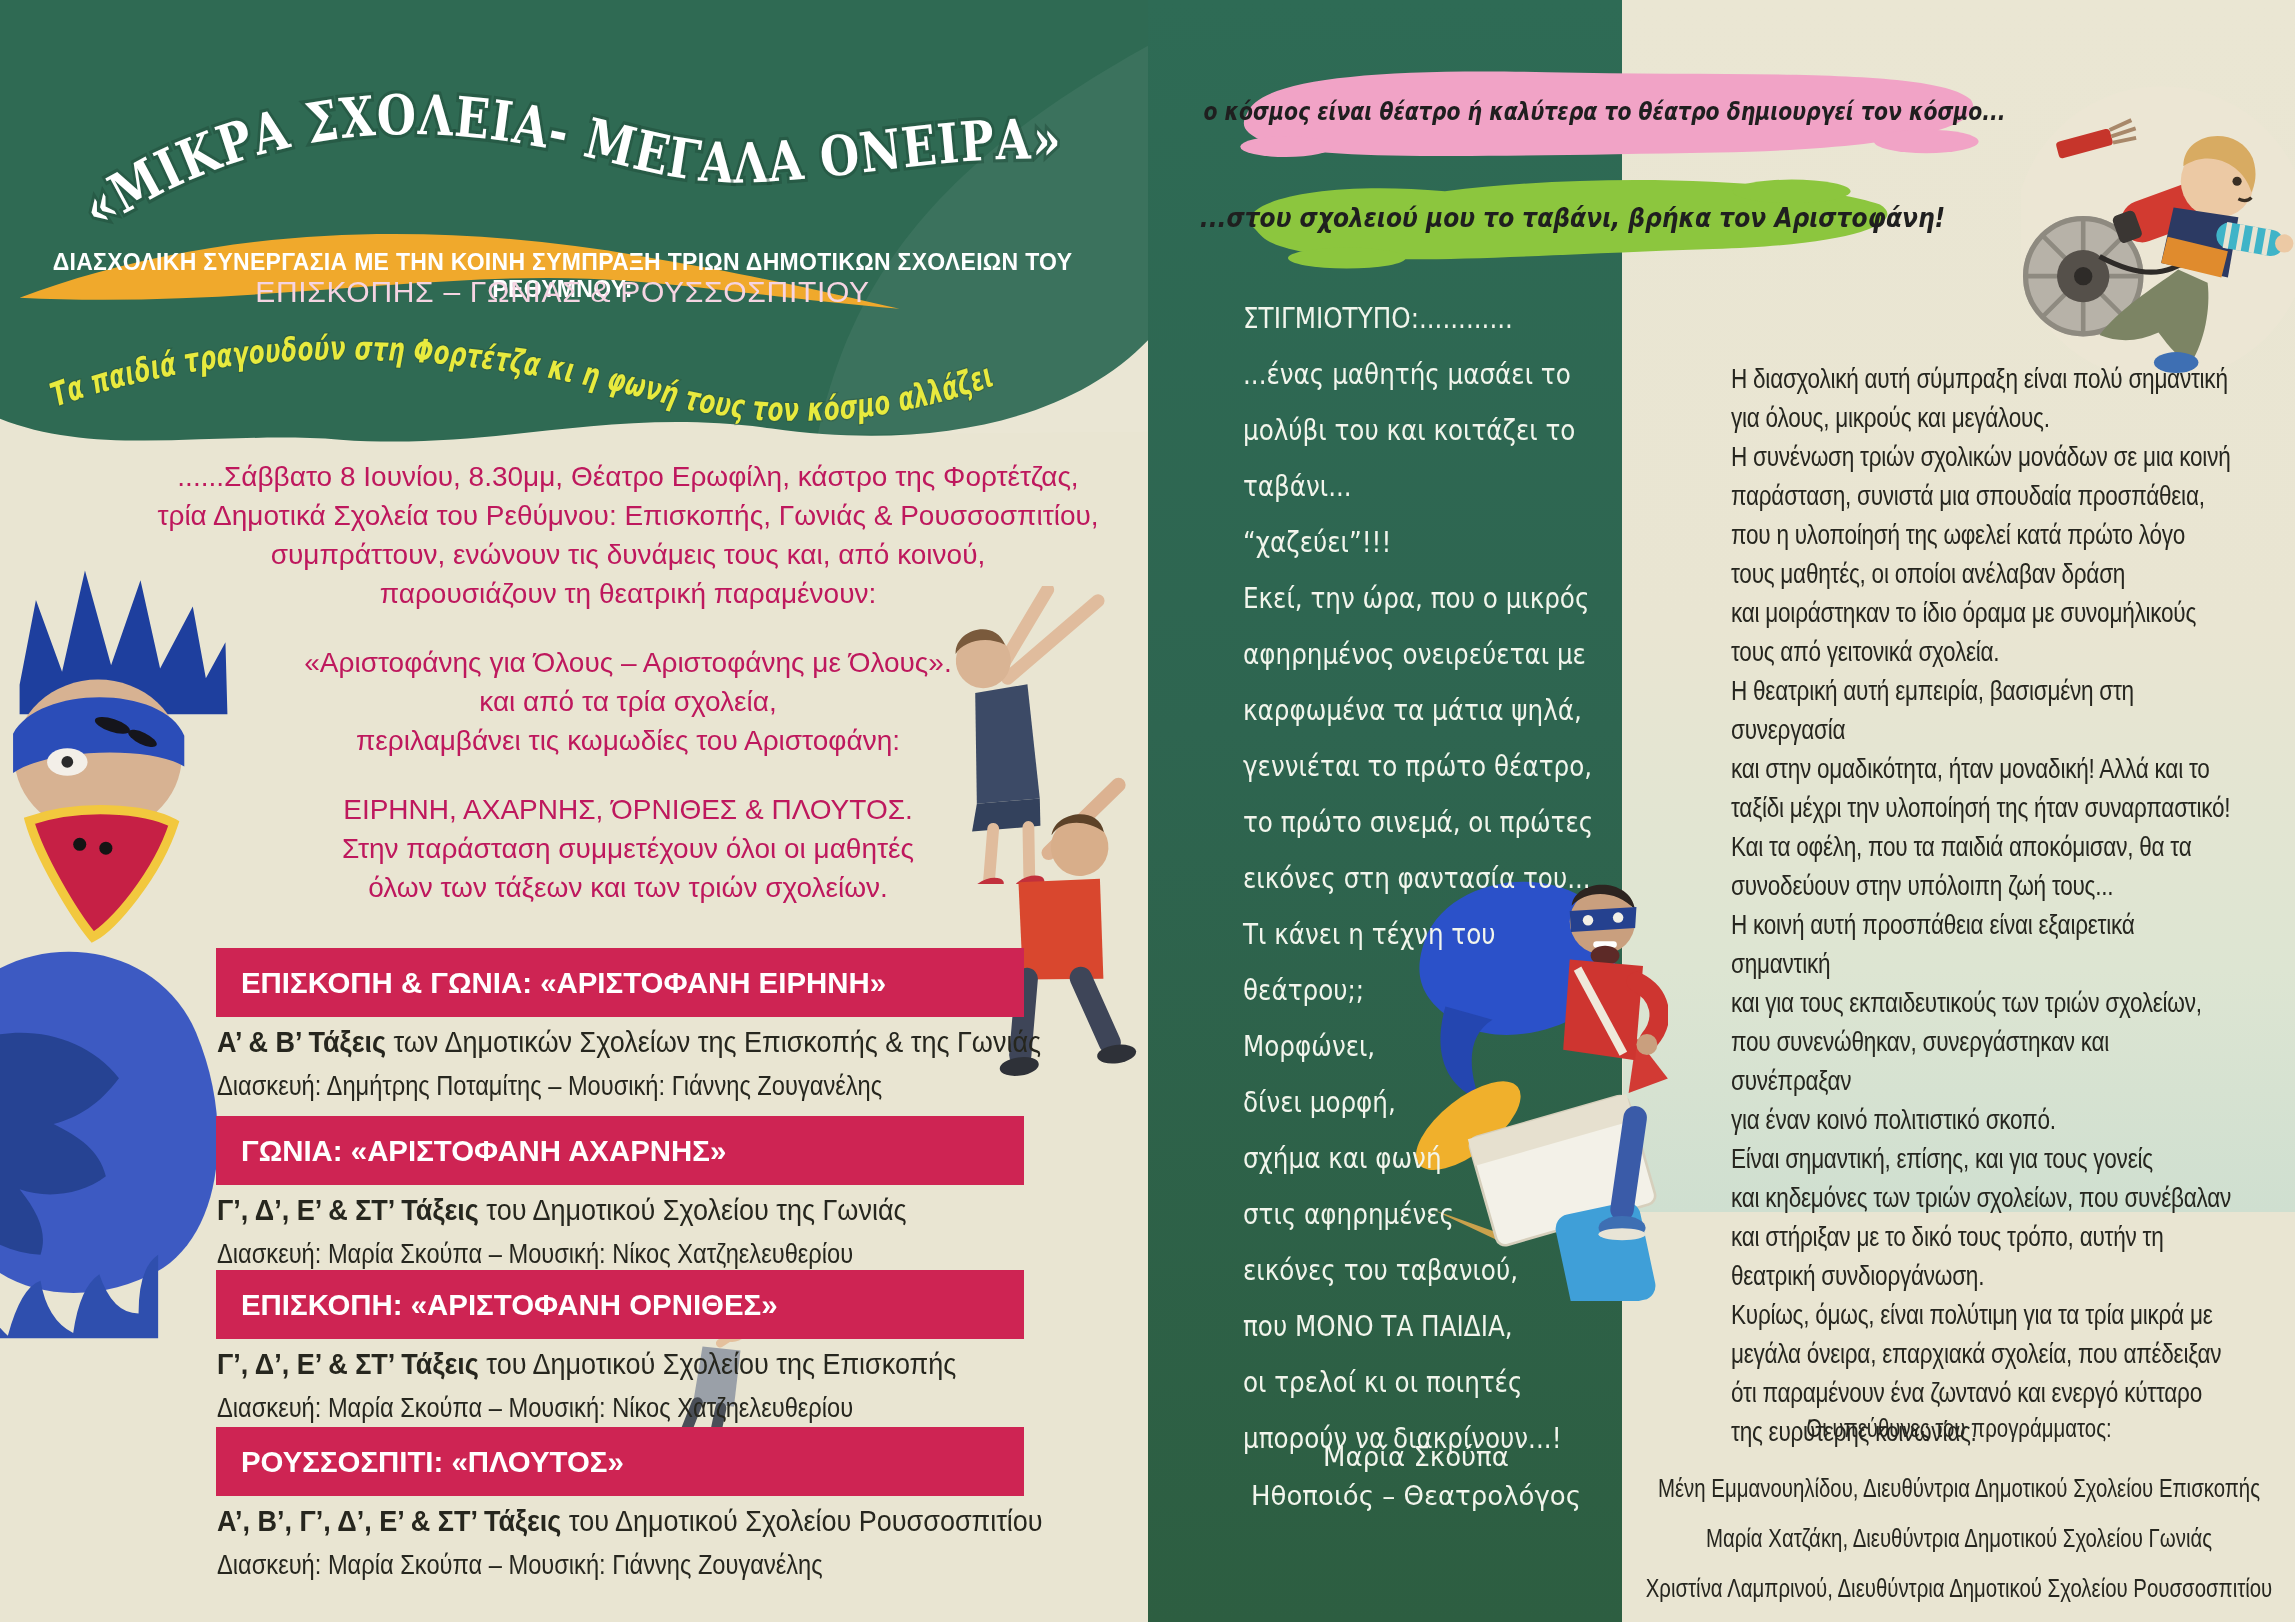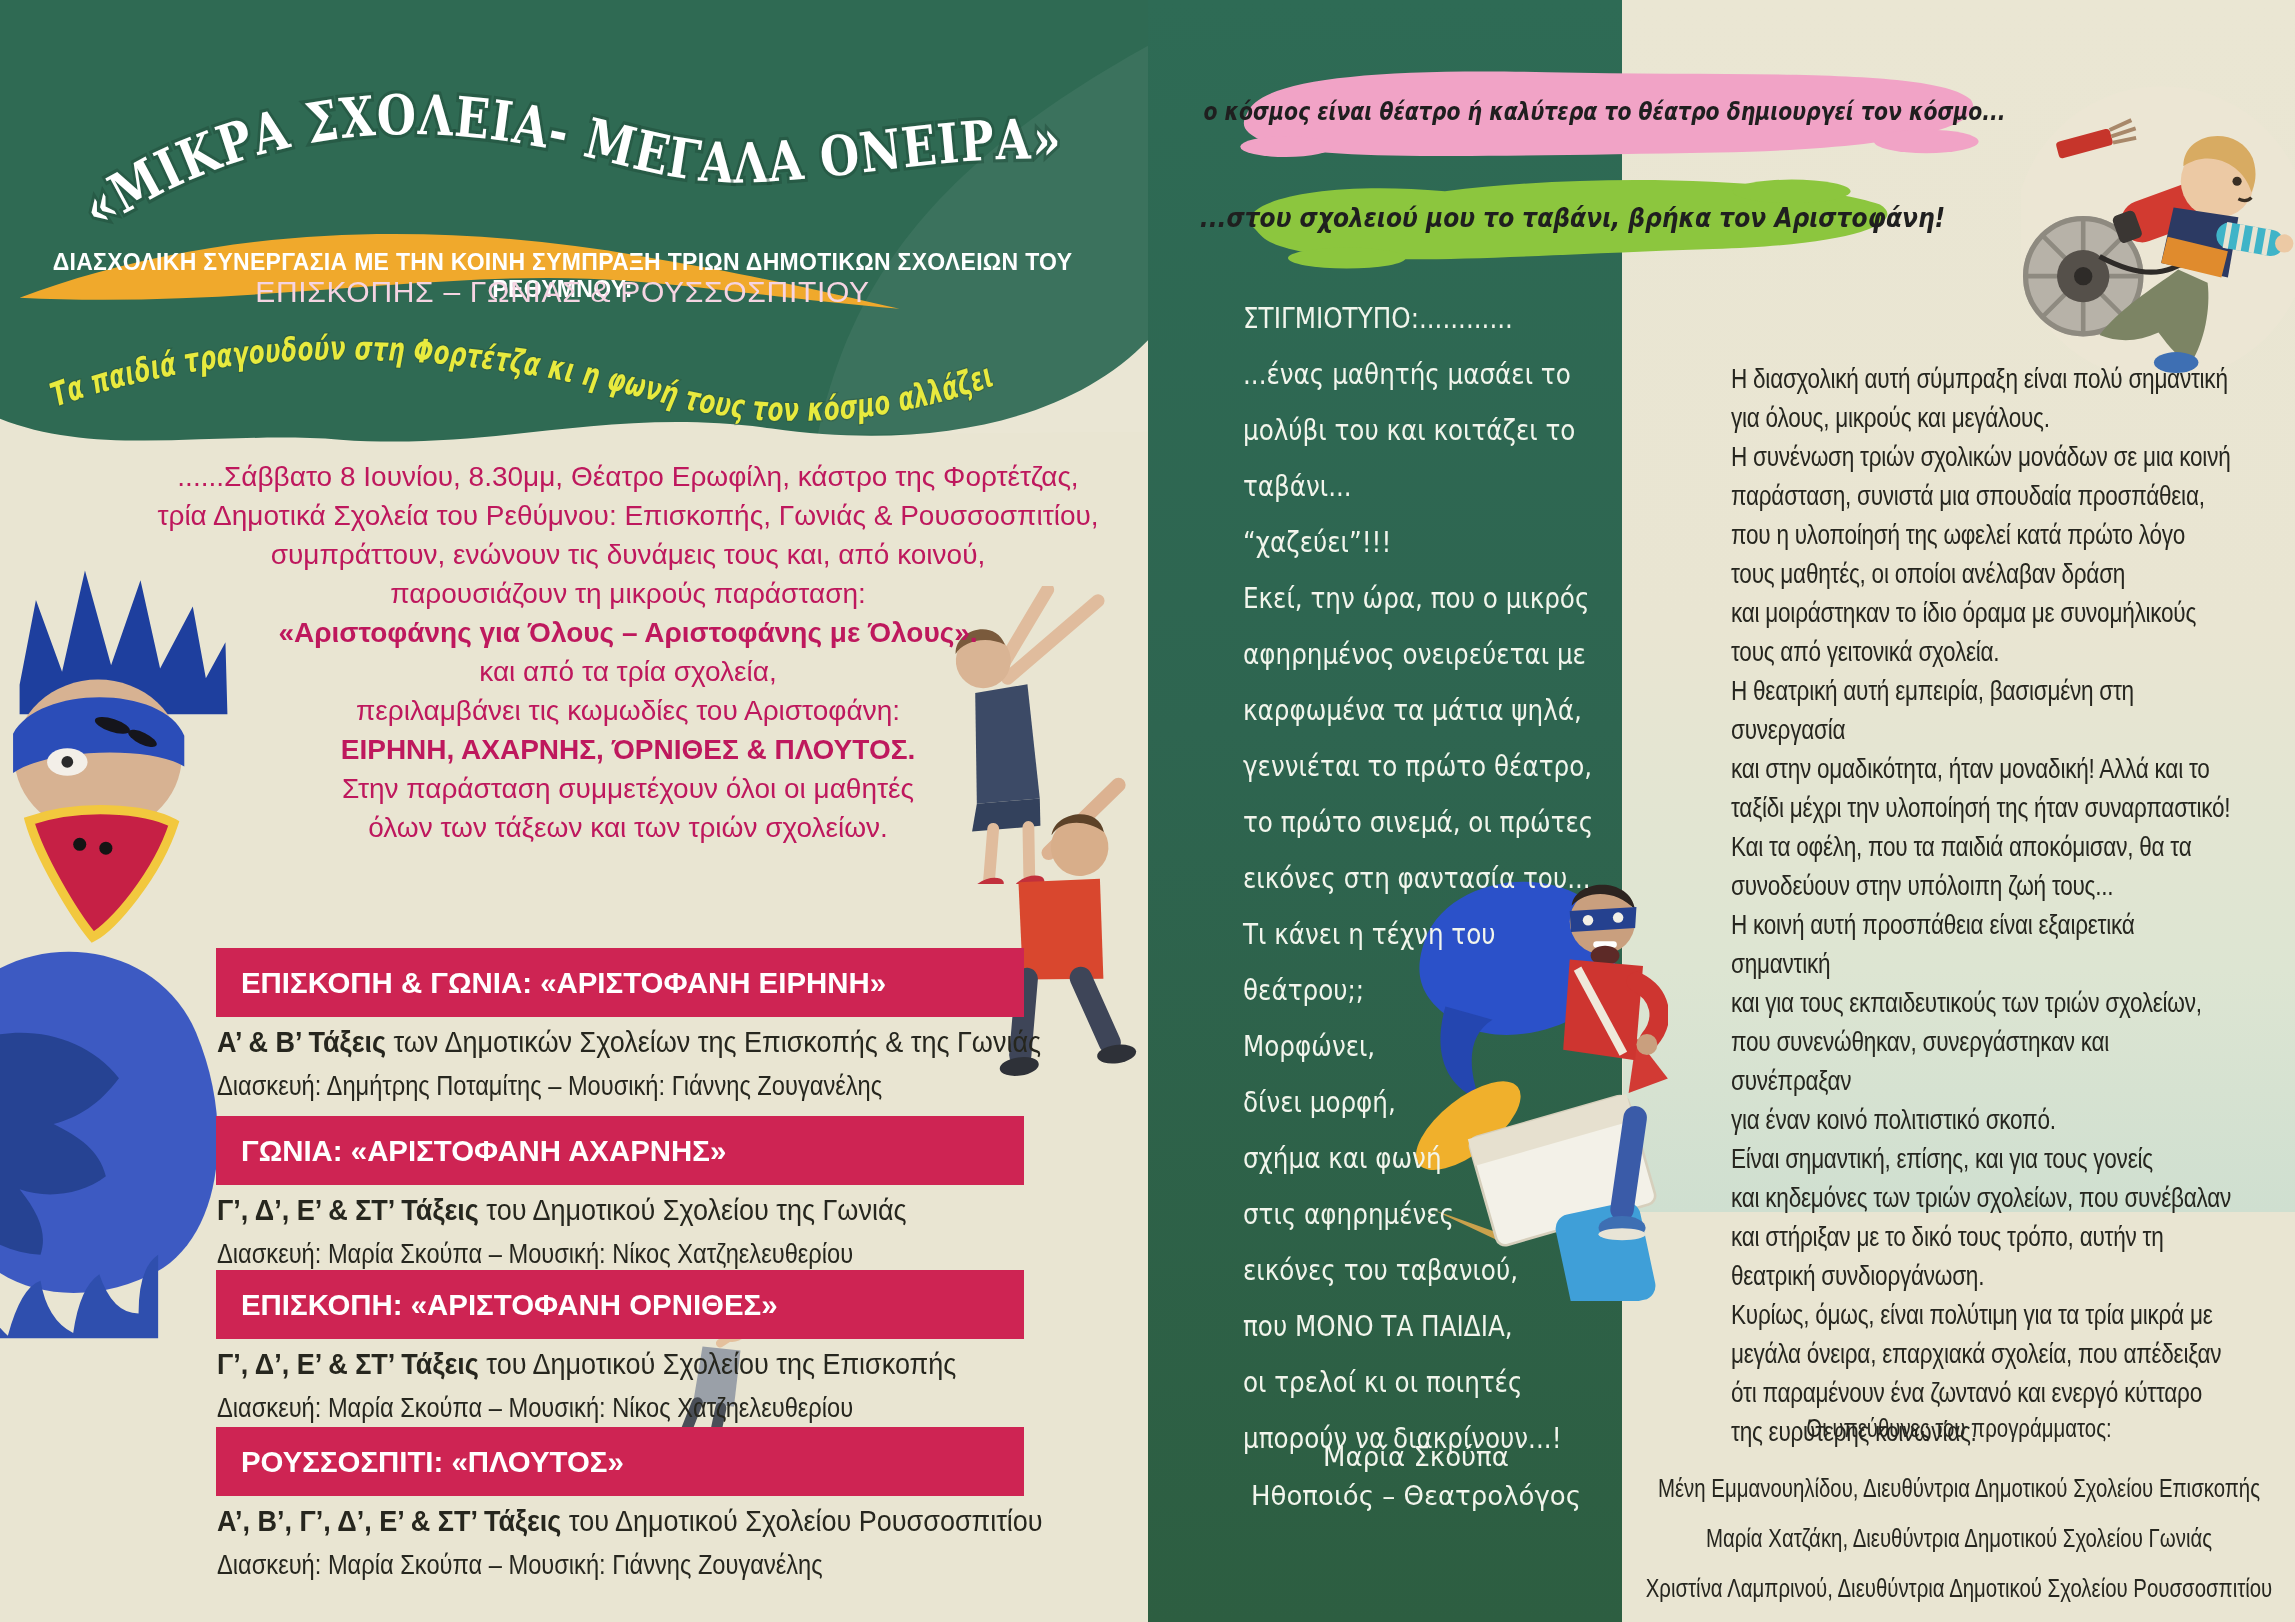--- a/index.html
+++ b/index.html
@@ -16,21 +16,21 @@
 
   .header-svg{left:0;top:0;z-index:2;}
   .subtitle{left:13px;top:229px;width:1099px;text-align:center;z-index:3;
         color:#ffffff;font-size:23px;font-weight:700;letter-spacing:0.3px;margin-top:20px;}
   .schools{left:13px;top:275px;width:1099px;text-align:center;z-index:3;
         color:#f5d4e2;font-size:30px;font-weight:400;letter-spacing:0.7px;}
 
   .intro{left:137px;top:457px;width:982px;text-align:center;z-index:3;
         color:#be185d;font-size:28px;line-height:39px;white-space:nowrap;}
   .intro .line{height:39px;}
-  .intro .b{font-weight:700;}
+  .intro .b{font-weight:400;margin-top:30px;}
 
   .section{left:216px;width:916px;z-index:3;}
   .banner{left:0;top:0;width:808px;height:69px;background:#ce2453;
         color:#ffffff;line-height:69px;padding-left:25px;box-sizing:border-box;
         font-size:29.4px;font-weight:700;white-space:nowrap;}
   .cast{left:1.3px;top:77px;color:#26261e;font-size:30px;white-space:nowrap;
         transform:scaleX(.9);transform-origin:0 50%;}
   .cast b{font-weight:700;}
   .credits{left:1.3px;top:122px;color:#26261e;font-size:27.5px;white-space:nowrap;
         transform:scaleX(.86);transform-origin:0 50%;}
@@ -83,21 +83,21 @@
       </text>
     </svg>
 
     <div class="abs subtitle">ΔΙΑΣΧΟΛΙΚΗ ΣΥΝΕΡΓΑΣΙΑ ΜΕ  ΤΗΝ ΚΟΙΝΗ ΣΥΜΠΡΑΞΗ ΤΡΙΩΝ ΔΗΜΟΤΙΚΩΝ ΣΧΟΛΕΙΩΝ ΤΟΥ ΡΕΘΥΜΝΟΥ:</div>
     <div class="abs schools">ΕΠΙΣΚΟΠΗΣ – ΓΩΝΙΑΣ &amp; ΡΟΥΣΣΟΣΠΙΤΙΟΥ</div>
 
     <div class="abs intro">
       <div class="line">......Σάββατο 8 Ιουνίου, 8.30μμ, Θέατρο Ερωφίλη, κάστρο της Φορτέτζας,</div>
       <div class="line">τρία Δημοτικά Σχολεία του  Ρεθύμνου: Επισκοπής, Γωνιάς &amp; Ρουσσοσπιτίου,</div>
       <div class="line">συμπράττουν, ενώνουν τις δυνάμεις τους και, από κοινού,</div>
-      <div class="line">παρουσιάζουν τη μικρούς παράσταση:</div>
+      <div class="line">παρουσιάζουν τη θεατρική παραμένουν:</div>
       <div class="line b">«Αριστοφάνης για Όλους – Αριστοφάνης με Όλους».</div>
       <div class="line">και από  τα τρία σχολεία,</div>
       <div class="line">περιλαμβάνει τις κωμωδίες του Αριστοφάνη:</div>
       <div class="line b">ΕΙΡΗΝΗ, ΑΧΑΡΝΗΣ, ΌΡΝΙΘΕΣ &amp; ΠΛΟΥΤΟΣ.</div>
       <div class="line">Στην παράσταση συμμετέχουν όλοι οι μαθητές</div>
       <div class="line">όλων των τάξεων και των τριών σχολείων.</div>
     </div>
 
     <div class="abs section" style="top:948px;height:164px;">
       <div class="abs banner">ΕΠΙΣΚΟΠΗ &amp; ΓΩΝΙΑ:  «ΑΡΙΣΤΟΦΑΝΗ ΕΙΡΗΝΗ»</div>

